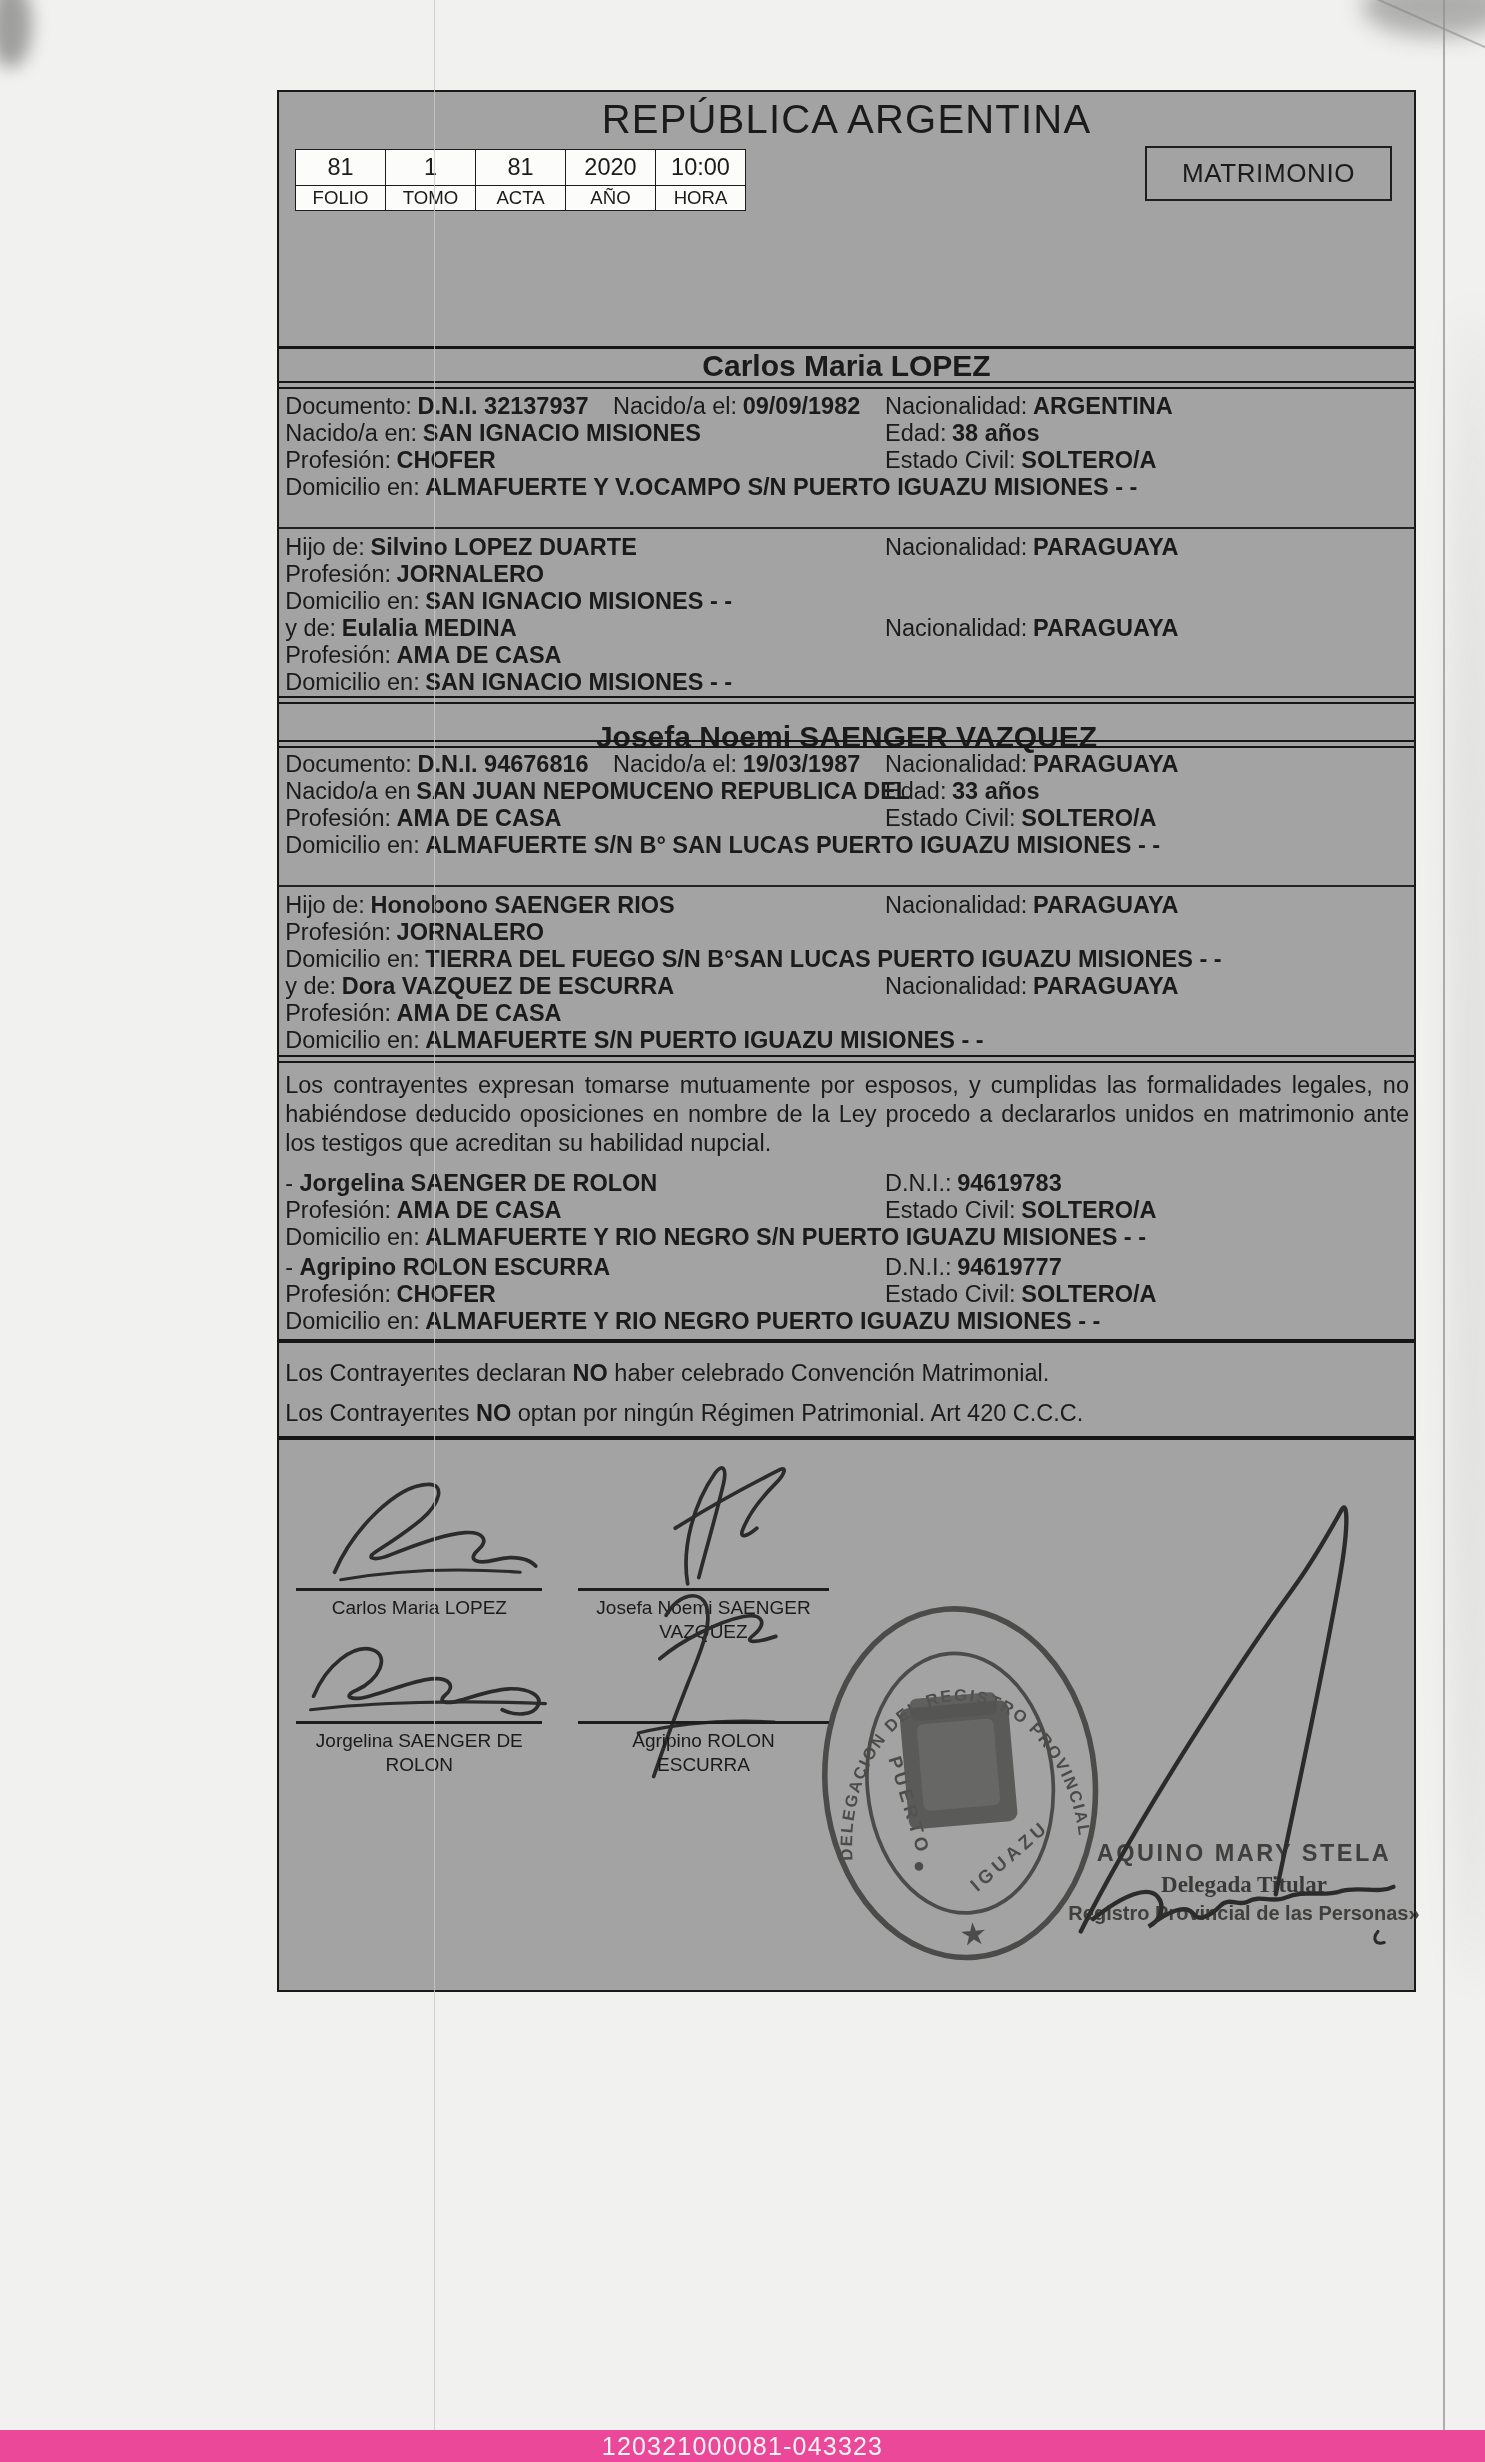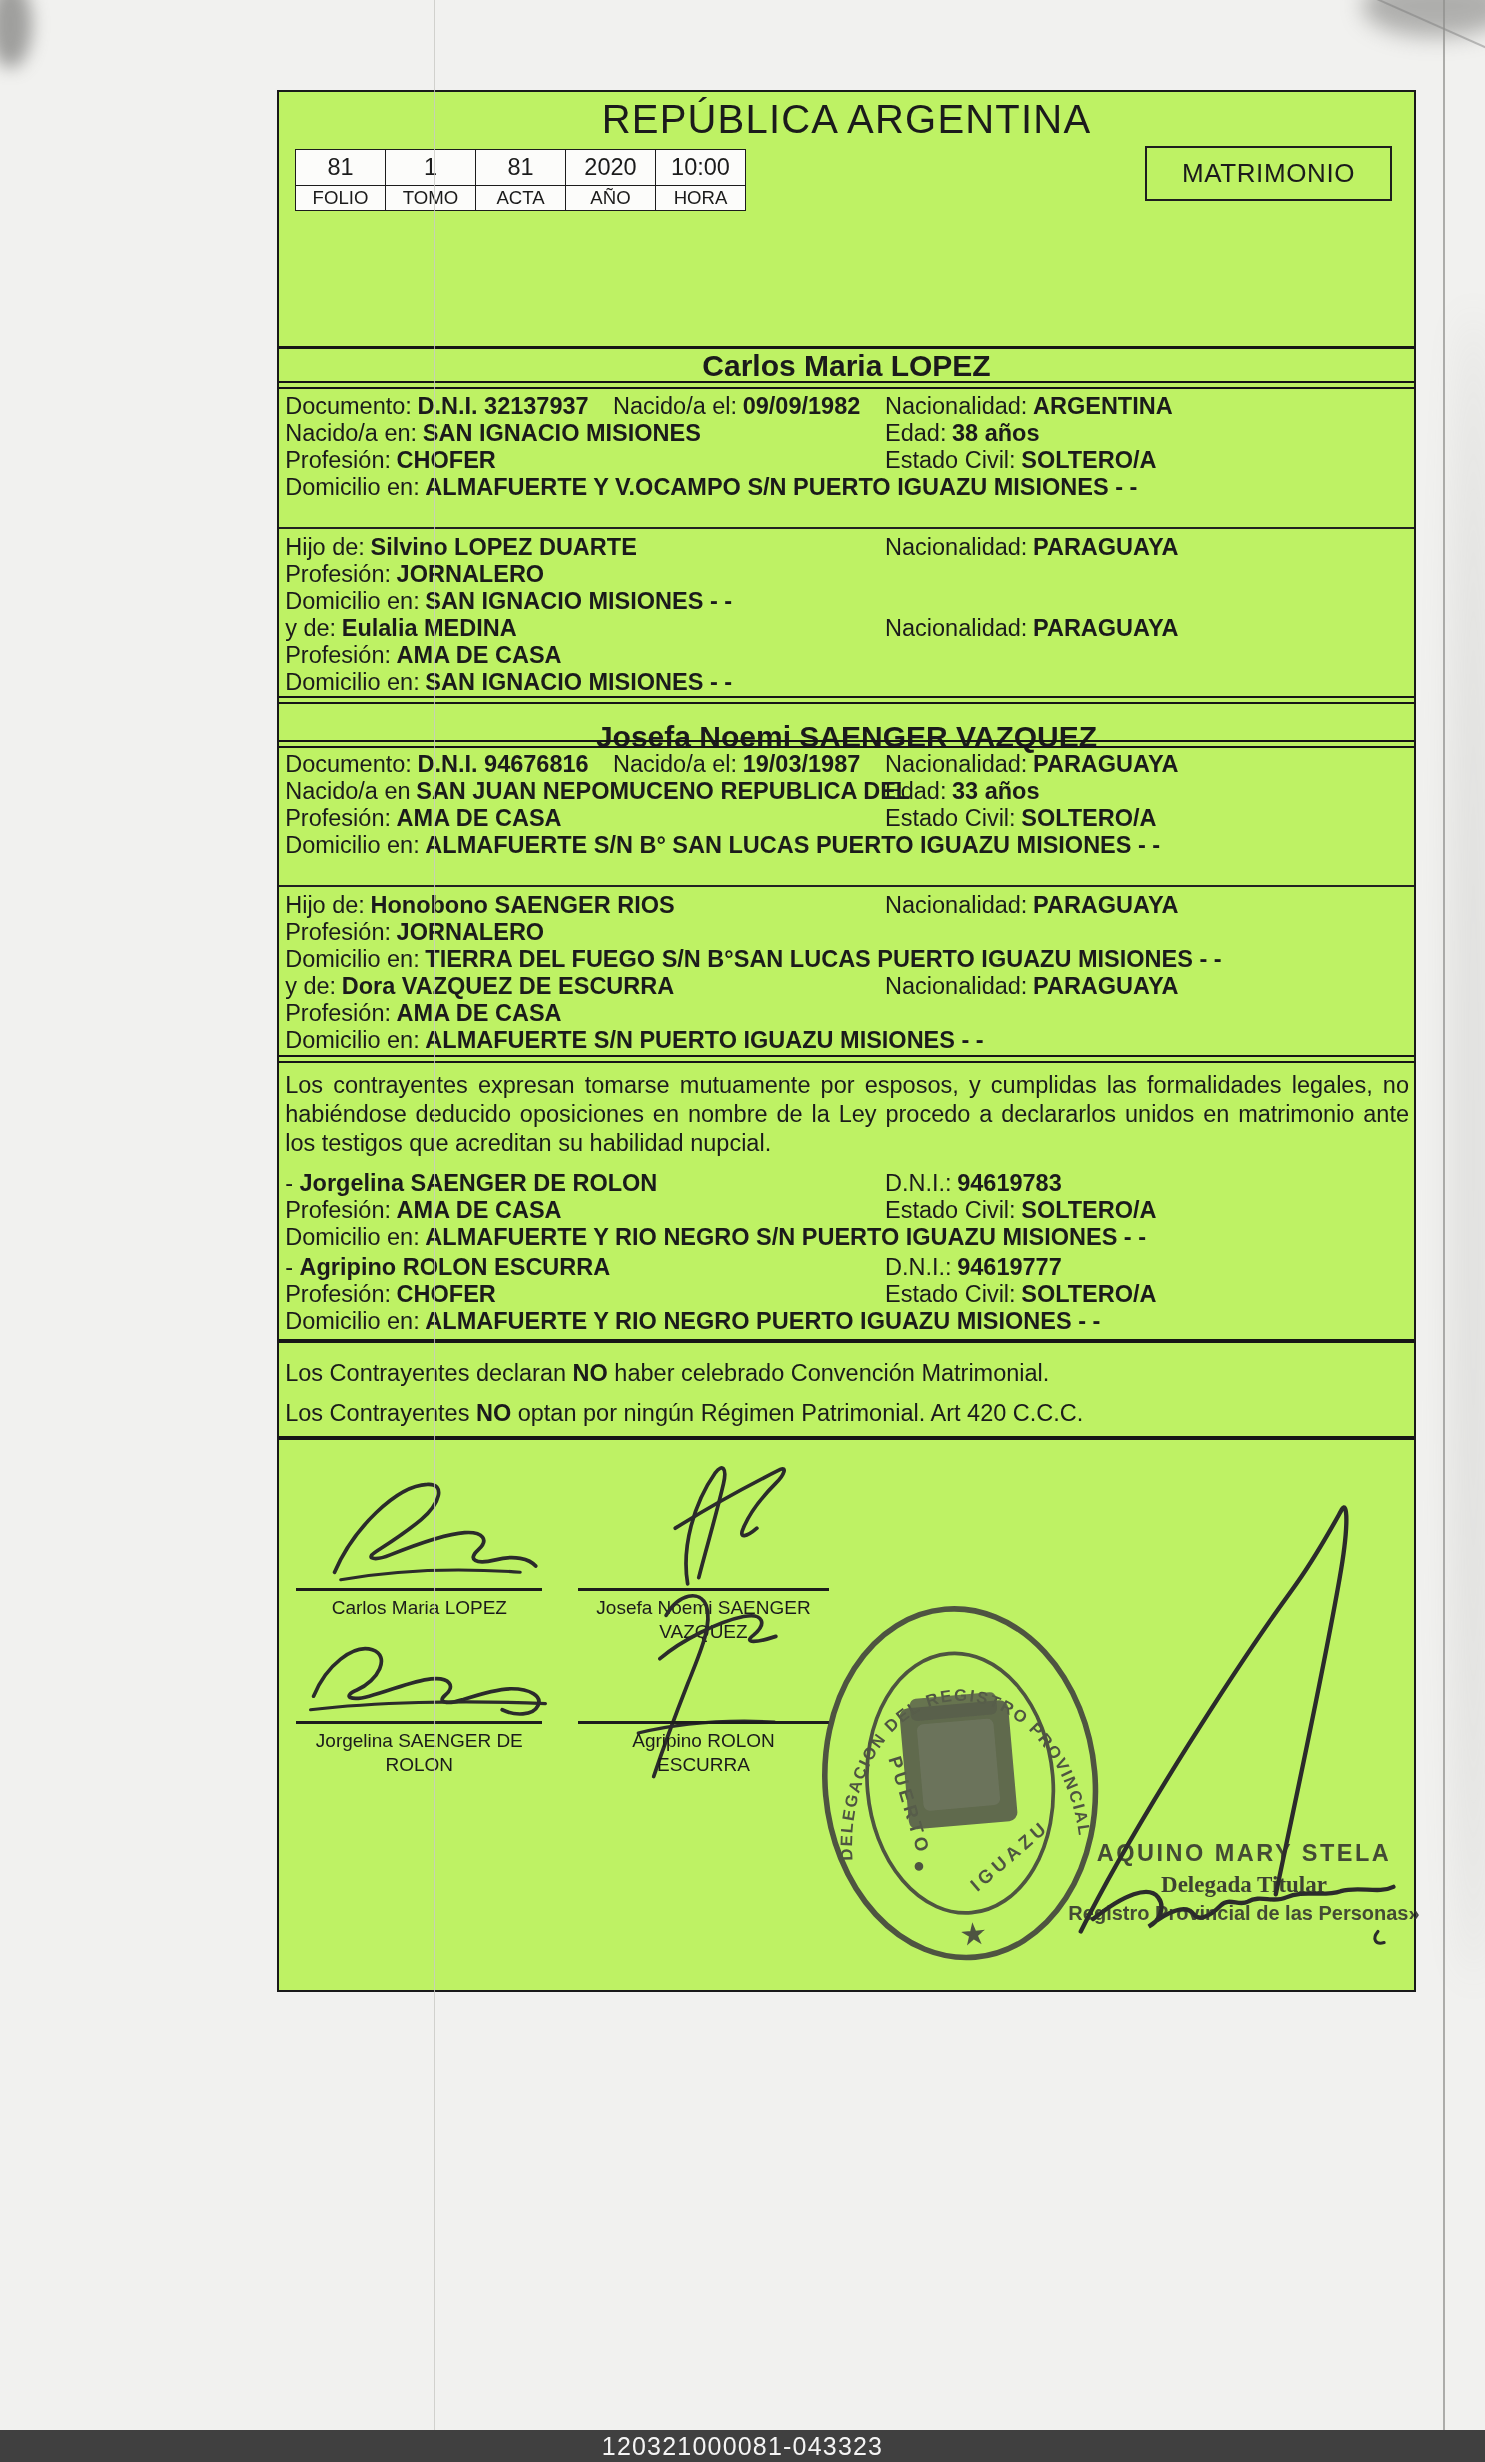--- a/index.html
+++ b/index.html
@@ -8,21 +8,21 @@
   
   .smudge{position:absolute;border-radius:50%;}
   .smudge-tl{left:-11px;top:-18.6px;width:43px;height:87px;background:#5c5c5a;filter:blur(8.7px);opacity:.55;}
   .smudge-tr{left:1362px;top:-25px;width:149px;height:62px;background:#6e6e6c;filter:blur(11px);opacity:.5;}
   .smudge-right{left:1452px;top:310px;width:43px;height:1672px;background:#8a8a88;filter:blur(18.6px);opacity:.18;}
   .scratch{position:absolute;left:1325px;top:18.6px;width:198px;height:1.9px;background:#777;transform:rotate(24deg);opacity:.45;}
   .fold-line{position:absolute;left:434px;top:0;width:1.2px;height:2430px;background:#c9c9c4;opacity:.8;z-index:6;}
   .page-edge{position:absolute;left:1443px;top:0;width:1.9px;height:2430px;background:#8f8f8c;opacity:.7;}
   
   .frame{position:absolute;left:277px;top:90px;width:1135px;height:1898px;border:2.5px solid #1a1a1a;
-         background:#bef264;z-index:2;}
+         background:#a3a3a3;z-index:2;}
   .abs{position:absolute;}
   .doc-title{left:0;top:3.7px;width:100%;text-align:center;font-size:40px;letter-spacing:1.2px;line-height:47px;}
   
   .regtable{left:16px;top:57px;border-collapse:collapse;}
   .regtable td{border:1.9px solid #1c1c1c;text-align:center;background:#fcfcfa;}
   .regtable .vrow td{width:87px;height:33px;font-size:23.5px;}
   .regtable .lrow td{height:22px;font-size:18.6px;text-align:center;}
   .mat-box{left:866px;top:54px;width:243px;height:51px;border:2.5px solid #1e1e1e;display:flex;
            align-items:center;justify-content:center;font-size:26px;letter-spacing:0.6px;}
   
@@ -50,21 +50,21 @@
   .sig-name{text-align:center;font-size:19px;line-height:23.5px;}
   .sig-svg path{fill:none;stroke:#2b2b2b;stroke-linecap:round;}
   
   .seal{transform:rotate(-5deg);opacity:.88;}
   .seal text{fill:#3f3f3d;font-family:"Liberation Sans",sans-serif;font-weight:700;}
   .officer{left:787px;top:1748px;width:356px;text-align:center;color:#2e2e2c;}
   .officer .oname{font-size:23.5px;font-weight:700;letter-spacing:2.5px;opacity:.85;}
   .officer .otitle{font-family:"Liberation Serif",serif;font-size:23px;font-weight:700;margin-top:5px;opacity:.9;}
   .officer .oorg{font-size:20px;font-weight:700;margin-top:3.7px;opacity:.85;}
   
-  .footer-bar{position:absolute;left:0;top:2430px;width:1485px;height:32px;background:#404040;z-index:8;
+  .footer-bar{position:absolute;left:0;top:2430px;width:1485px;height:32px;background:#ec4899;z-index:8;
               display:flex;align-items:center;justify-content:center;}
   .footer-bar span{color:#f4f4f4;font-size:25px;letter-spacing:1.2px;}
 </style>
 </head>
 <body>
 
 <div class="page">
 
   <div class="smudge smudge-tl"></div>
   <div class="smudge smudge-tr"></div>

